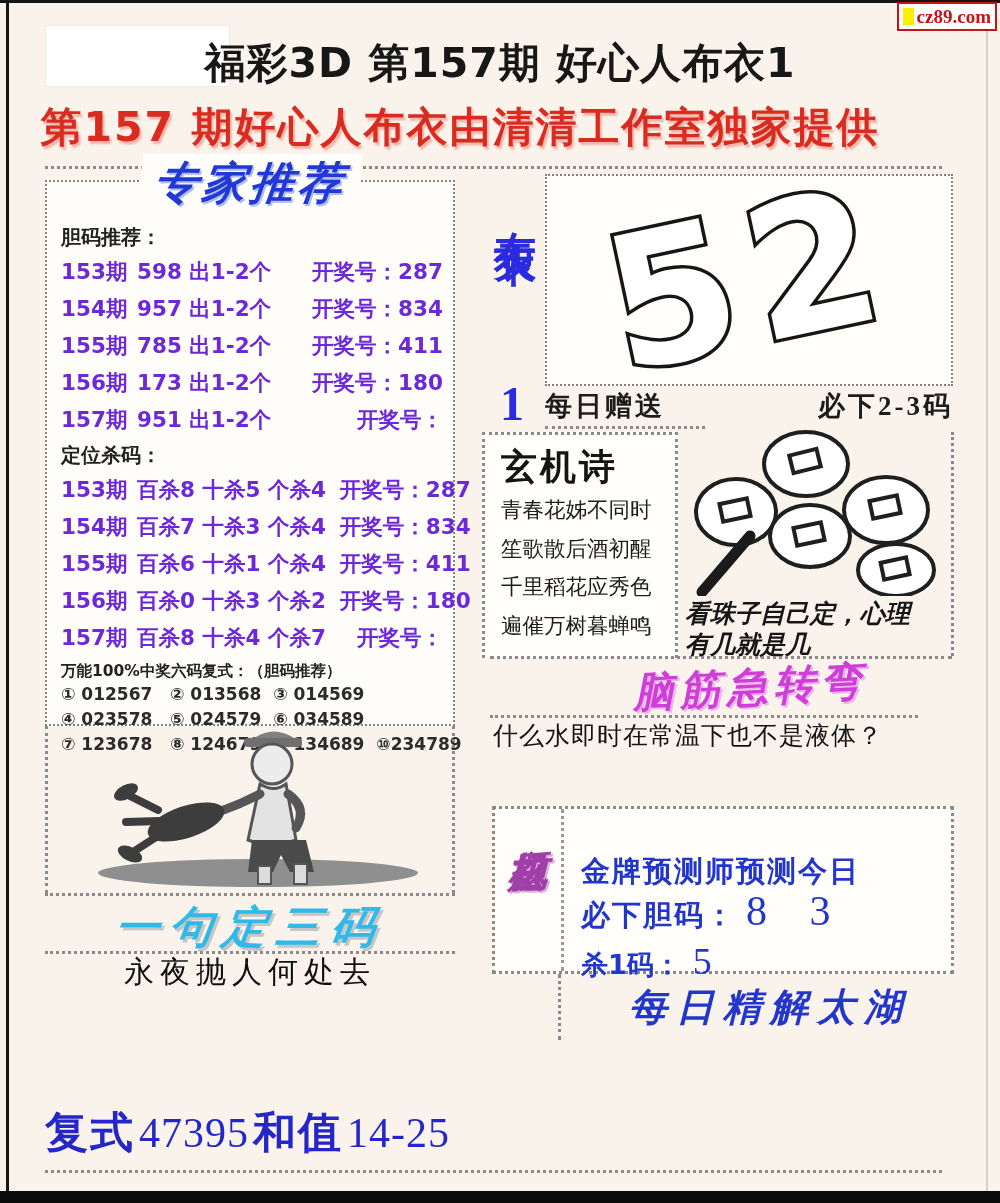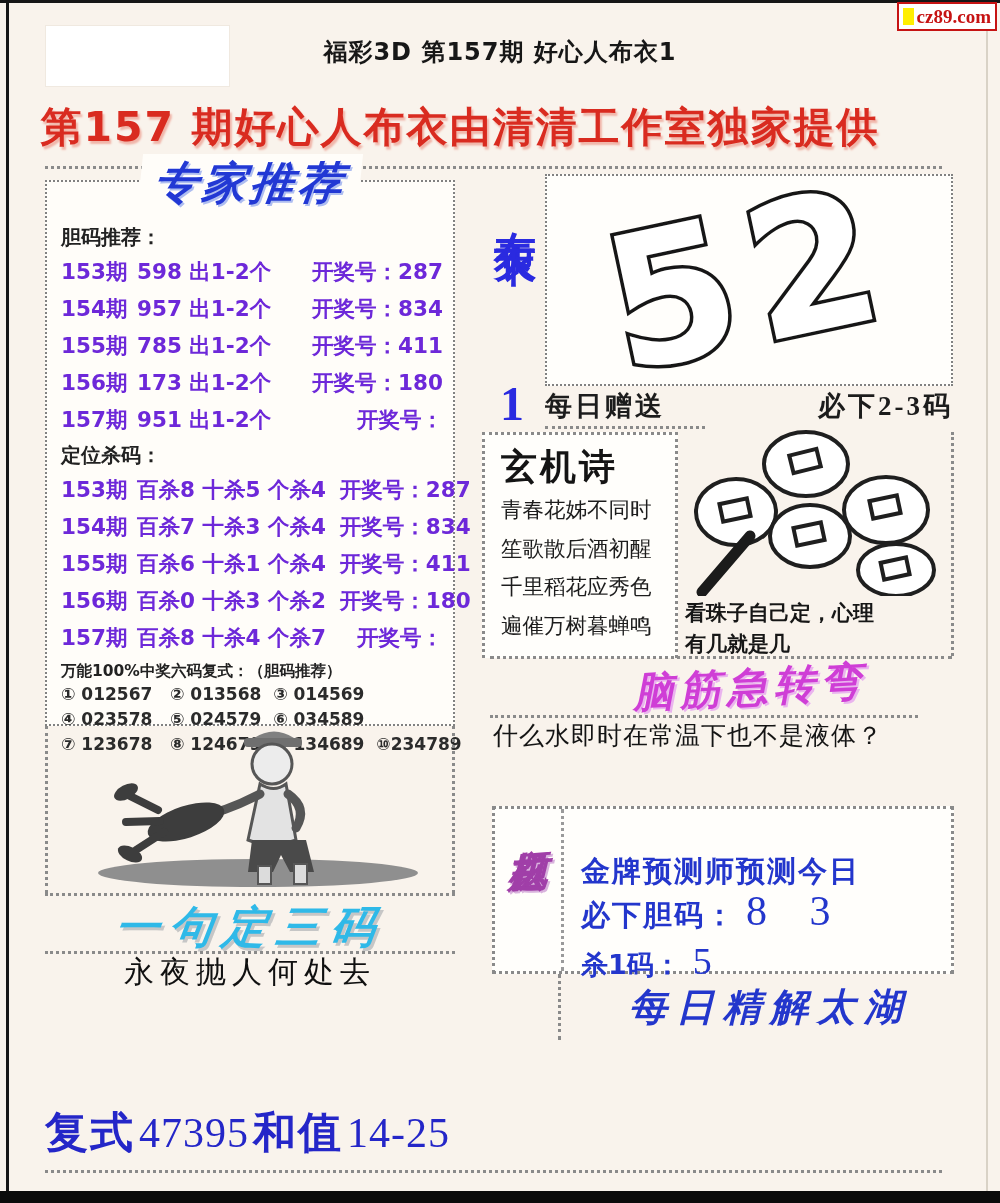--- a/index.html
+++ b/index.html
@@ -14,21 +14,21 @@
   .frame-left{left:6px;top:0;width:3px;height:1191px;background:#161616;}
   .frame-right{left:986px;top:3px;width:2px;height:1188px;background:#d9d2c6;}
   .bottom-bar{left:0;top:1191px;width:1000px;height:12px;background:#0b0b0b;}
 
   
   .badge{left:897px;top:2px;width:100px;height:29px;background:#ffffff;border:2px solid #c61313;
          display:flex;align-items:center;gap:3px;padding:0 4px;}
   .badge-icon{width:15px;height:17px;background:#ffee00;display:inline-block;}
   .badge-text{color:#c61313;font-family:"Liberation Serif",serif;font-weight:bold;font-size:19px;}
   .blank-logo{left:45px;top:25px;width:185px;height:62px;background:#ffffff;border:1px solid #f0e9e0;}
-  .page-title{left:0;top:36px;width:1000px;text-align:center;font-size:24px;font-weight:bold;color:#171717;letter-spacing:1px;}
+  .page-title{left:0;top:36px;width:1000px;text-align:center;font-size:41px;font-weight:bold;color:#171717;letter-spacing:1px;}
   .banner{left:0;top:100px;width:920px;text-align:center;font-size:41px;font-weight:bold;color:#d92b20;
           letter-spacing:2px;text-shadow:2px 3px 2px #f0b5a9;}
   .banner-dotted{left:45px;top:166px;width:897px;}
 
   
   .expert-box{left:45px;top:180px;width:410px;height:546px;border:2px dotted #818181;background:#fffdf9;
               padding:42px 10px 6px 14px;}
   .expert-title{position:absolute;left:0;right:0;top:-28px;text-align:center;}
   .expert-title span{display:inline-block;background:#fffdf9;padding:0 14px;font-size:44px;font-weight:bold;
        font-style:italic;color:#2238d4;transform:skewX(-6deg);
@@ -79,21 +79,21 @@
   .hints-dotted{left:545px;top:426px;width:160px;}
 
   .poem-box{left:482px;top:432px;width:196px;height:226px;border-top:3px dotted #8a8a8a;
       border-left:3px dotted #8a8a8a;border-right:3px dotted #8a8a8a;padding:8px 0 8px 16px;background:#fffefb;}
   .poem-title{font-size:36px;font-weight:bold;color:#141414;letter-spacing:3px;line-height:48px;}
   .poem-line{font-family:"Liberation Serif",serif;font-size:21.5px;color:#1d1d1d;line-height:38.5px;white-space:nowrap;}
 
   .coins-box{left:688px;top:424px;width:265px;height:172px;}
   .coins-right-dotted{left:951px;top:432px;height:224px;}
   .coins-note{left:685px;top:598px;width:270px;font-family:"Liberation Serif",serif;font-weight:bold;
-      font-size:21px;color:#161616;line-height:31px;}
+      font-size:25px;color:#161616;line-height:31px;font-style:italic;}
 
   .naojin-dotted-a{left:490px;top:656px;width:462px;}
   .naojin-title{left:540px;top:660px;width:420px;text-align:center;font-size:41px;font-weight:bold;font-style:italic;
       color:#cf3ed6;letter-spacing:6px;transform:rotate(-3deg);text-shadow:2px 2px 0 #eab4ee;}
   .naojin-dotted-b{left:490px;top:715px;width:428px;}
   .naojin-q{left:493px;top:719px;width:450px;font-family:"Liberation Serif",serif;font-size:25px;color:#141414;
       letter-spacing:1px;line-height:34px;}
 
   .xuanjiti-box{left:492px;top:806px;width:462px;height:168px;border:3px dotted #8a8a8a;background:#fffefb;}
   .xuanjiti-vert{position:absolute;left:6px;top:8px;height:152px;writing-mode:vertical-rl;text-orientation:upright;

